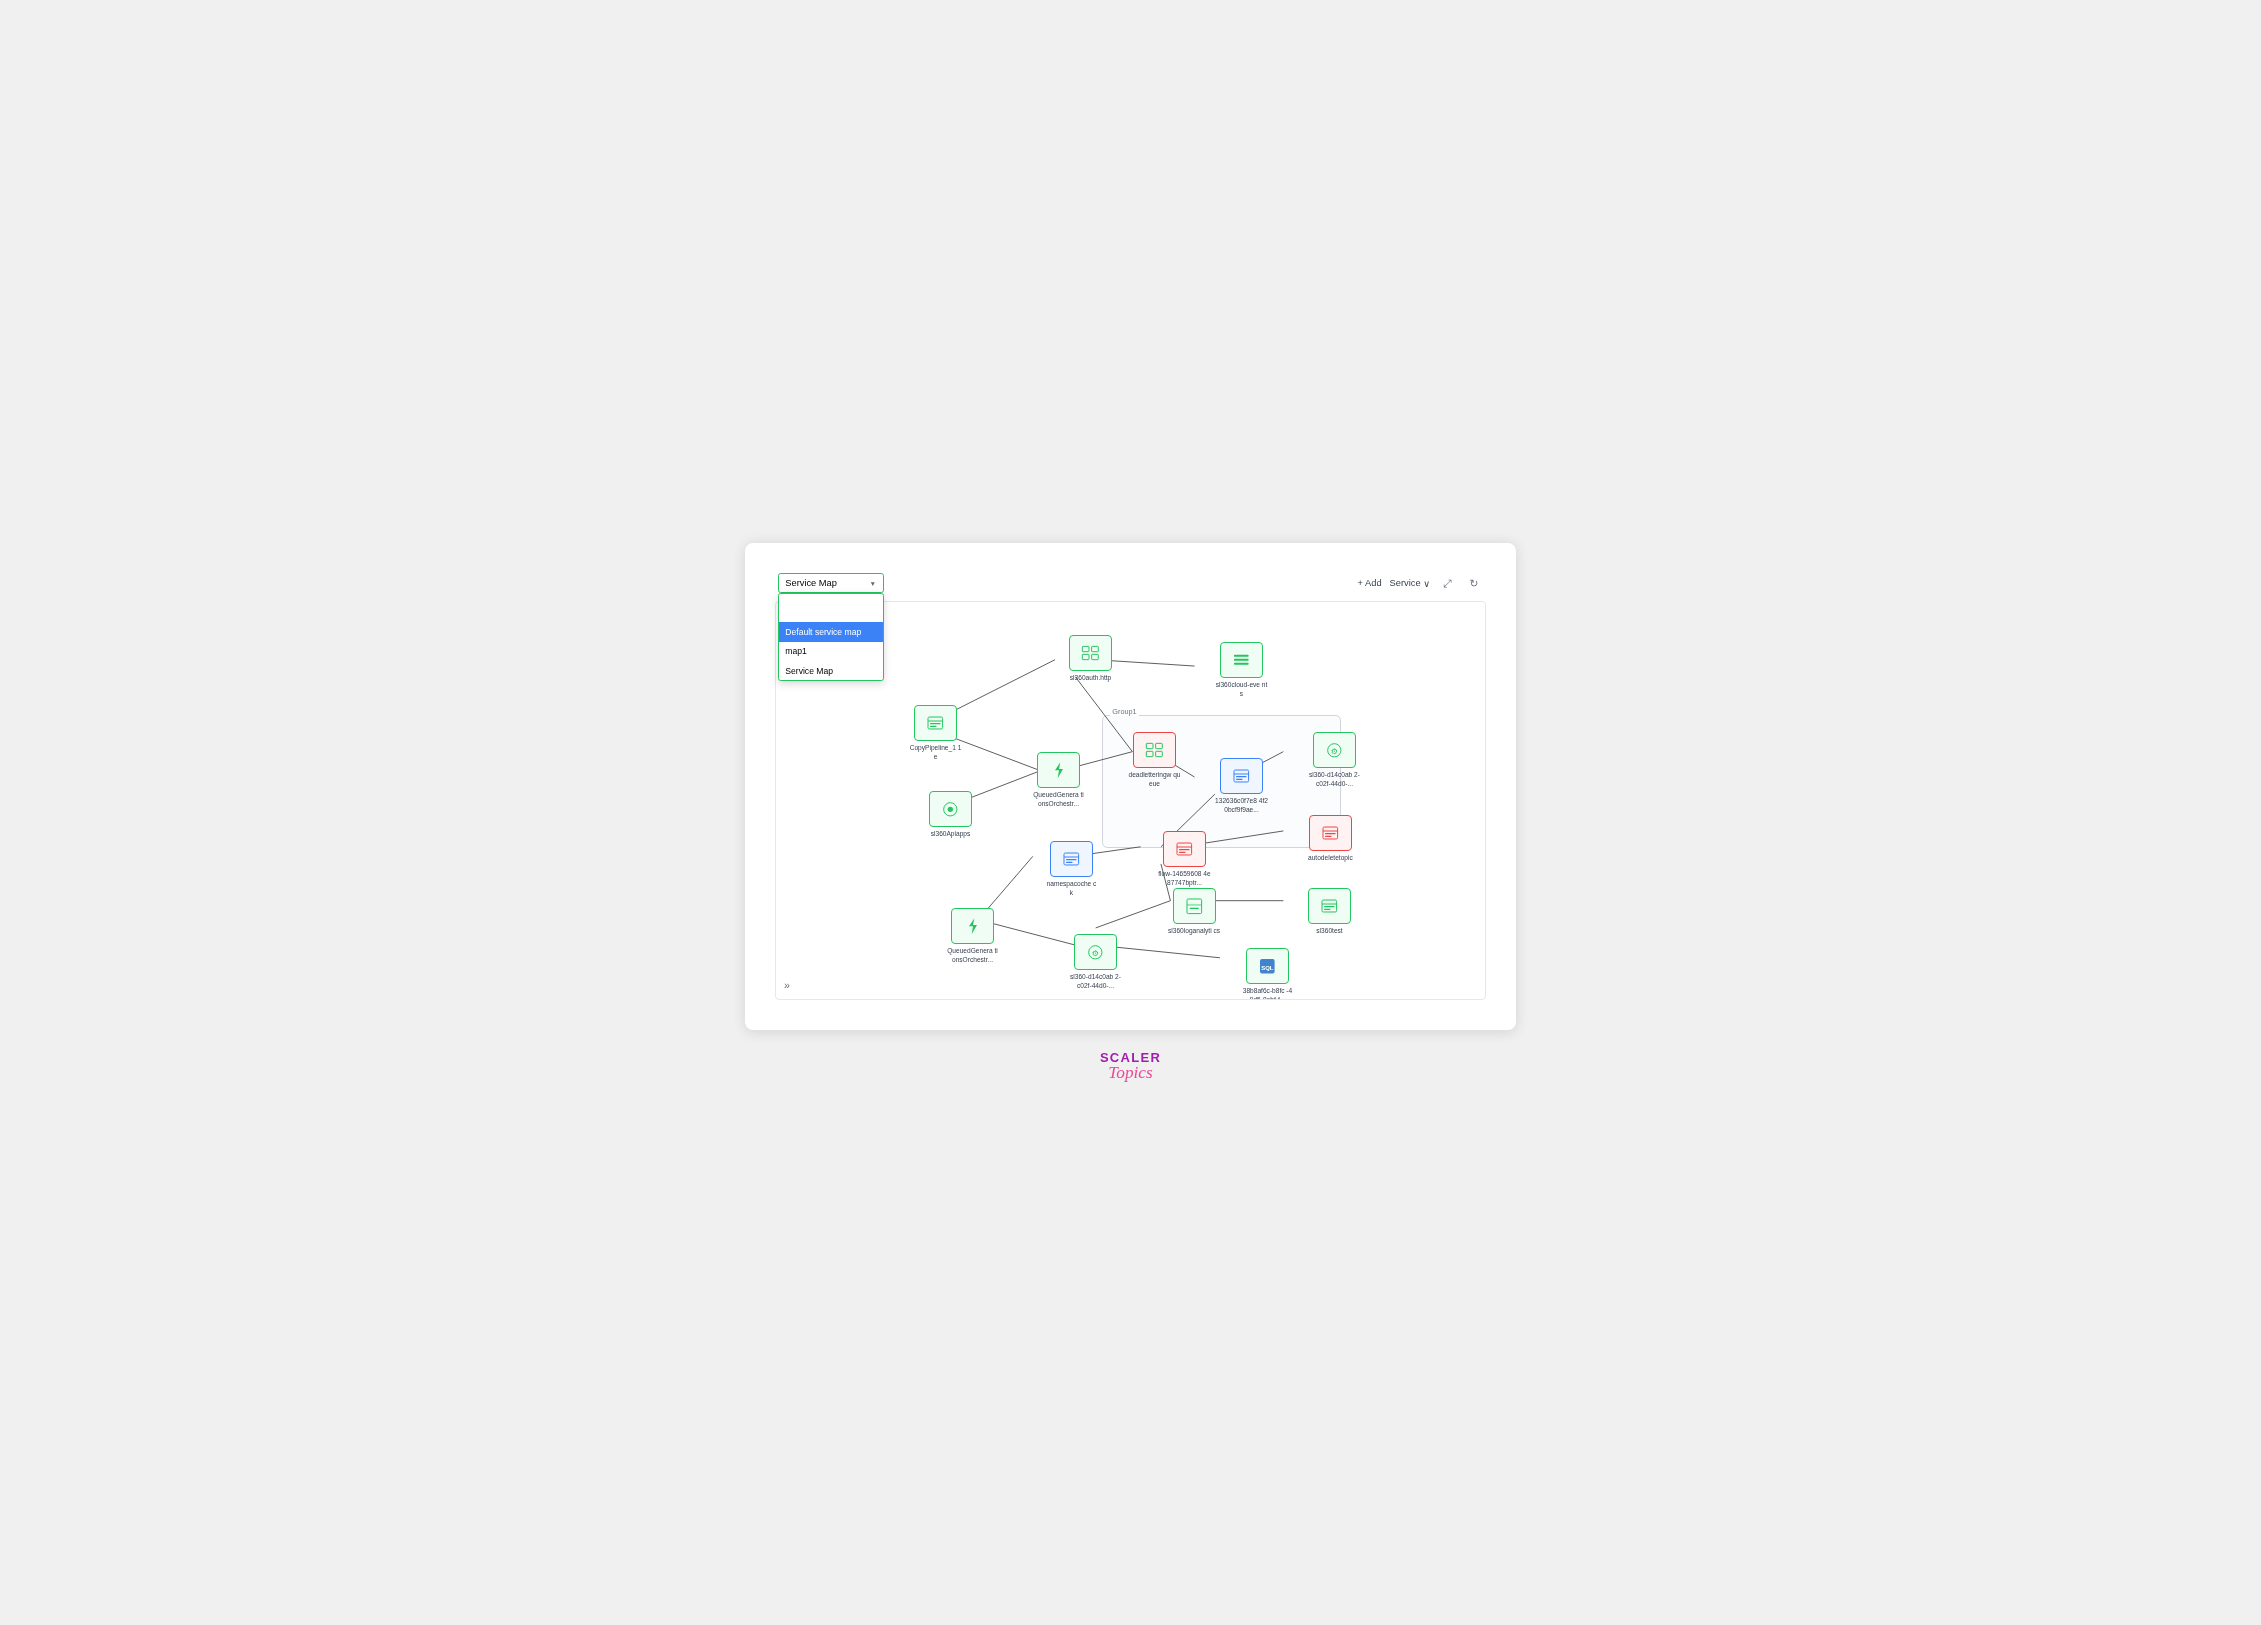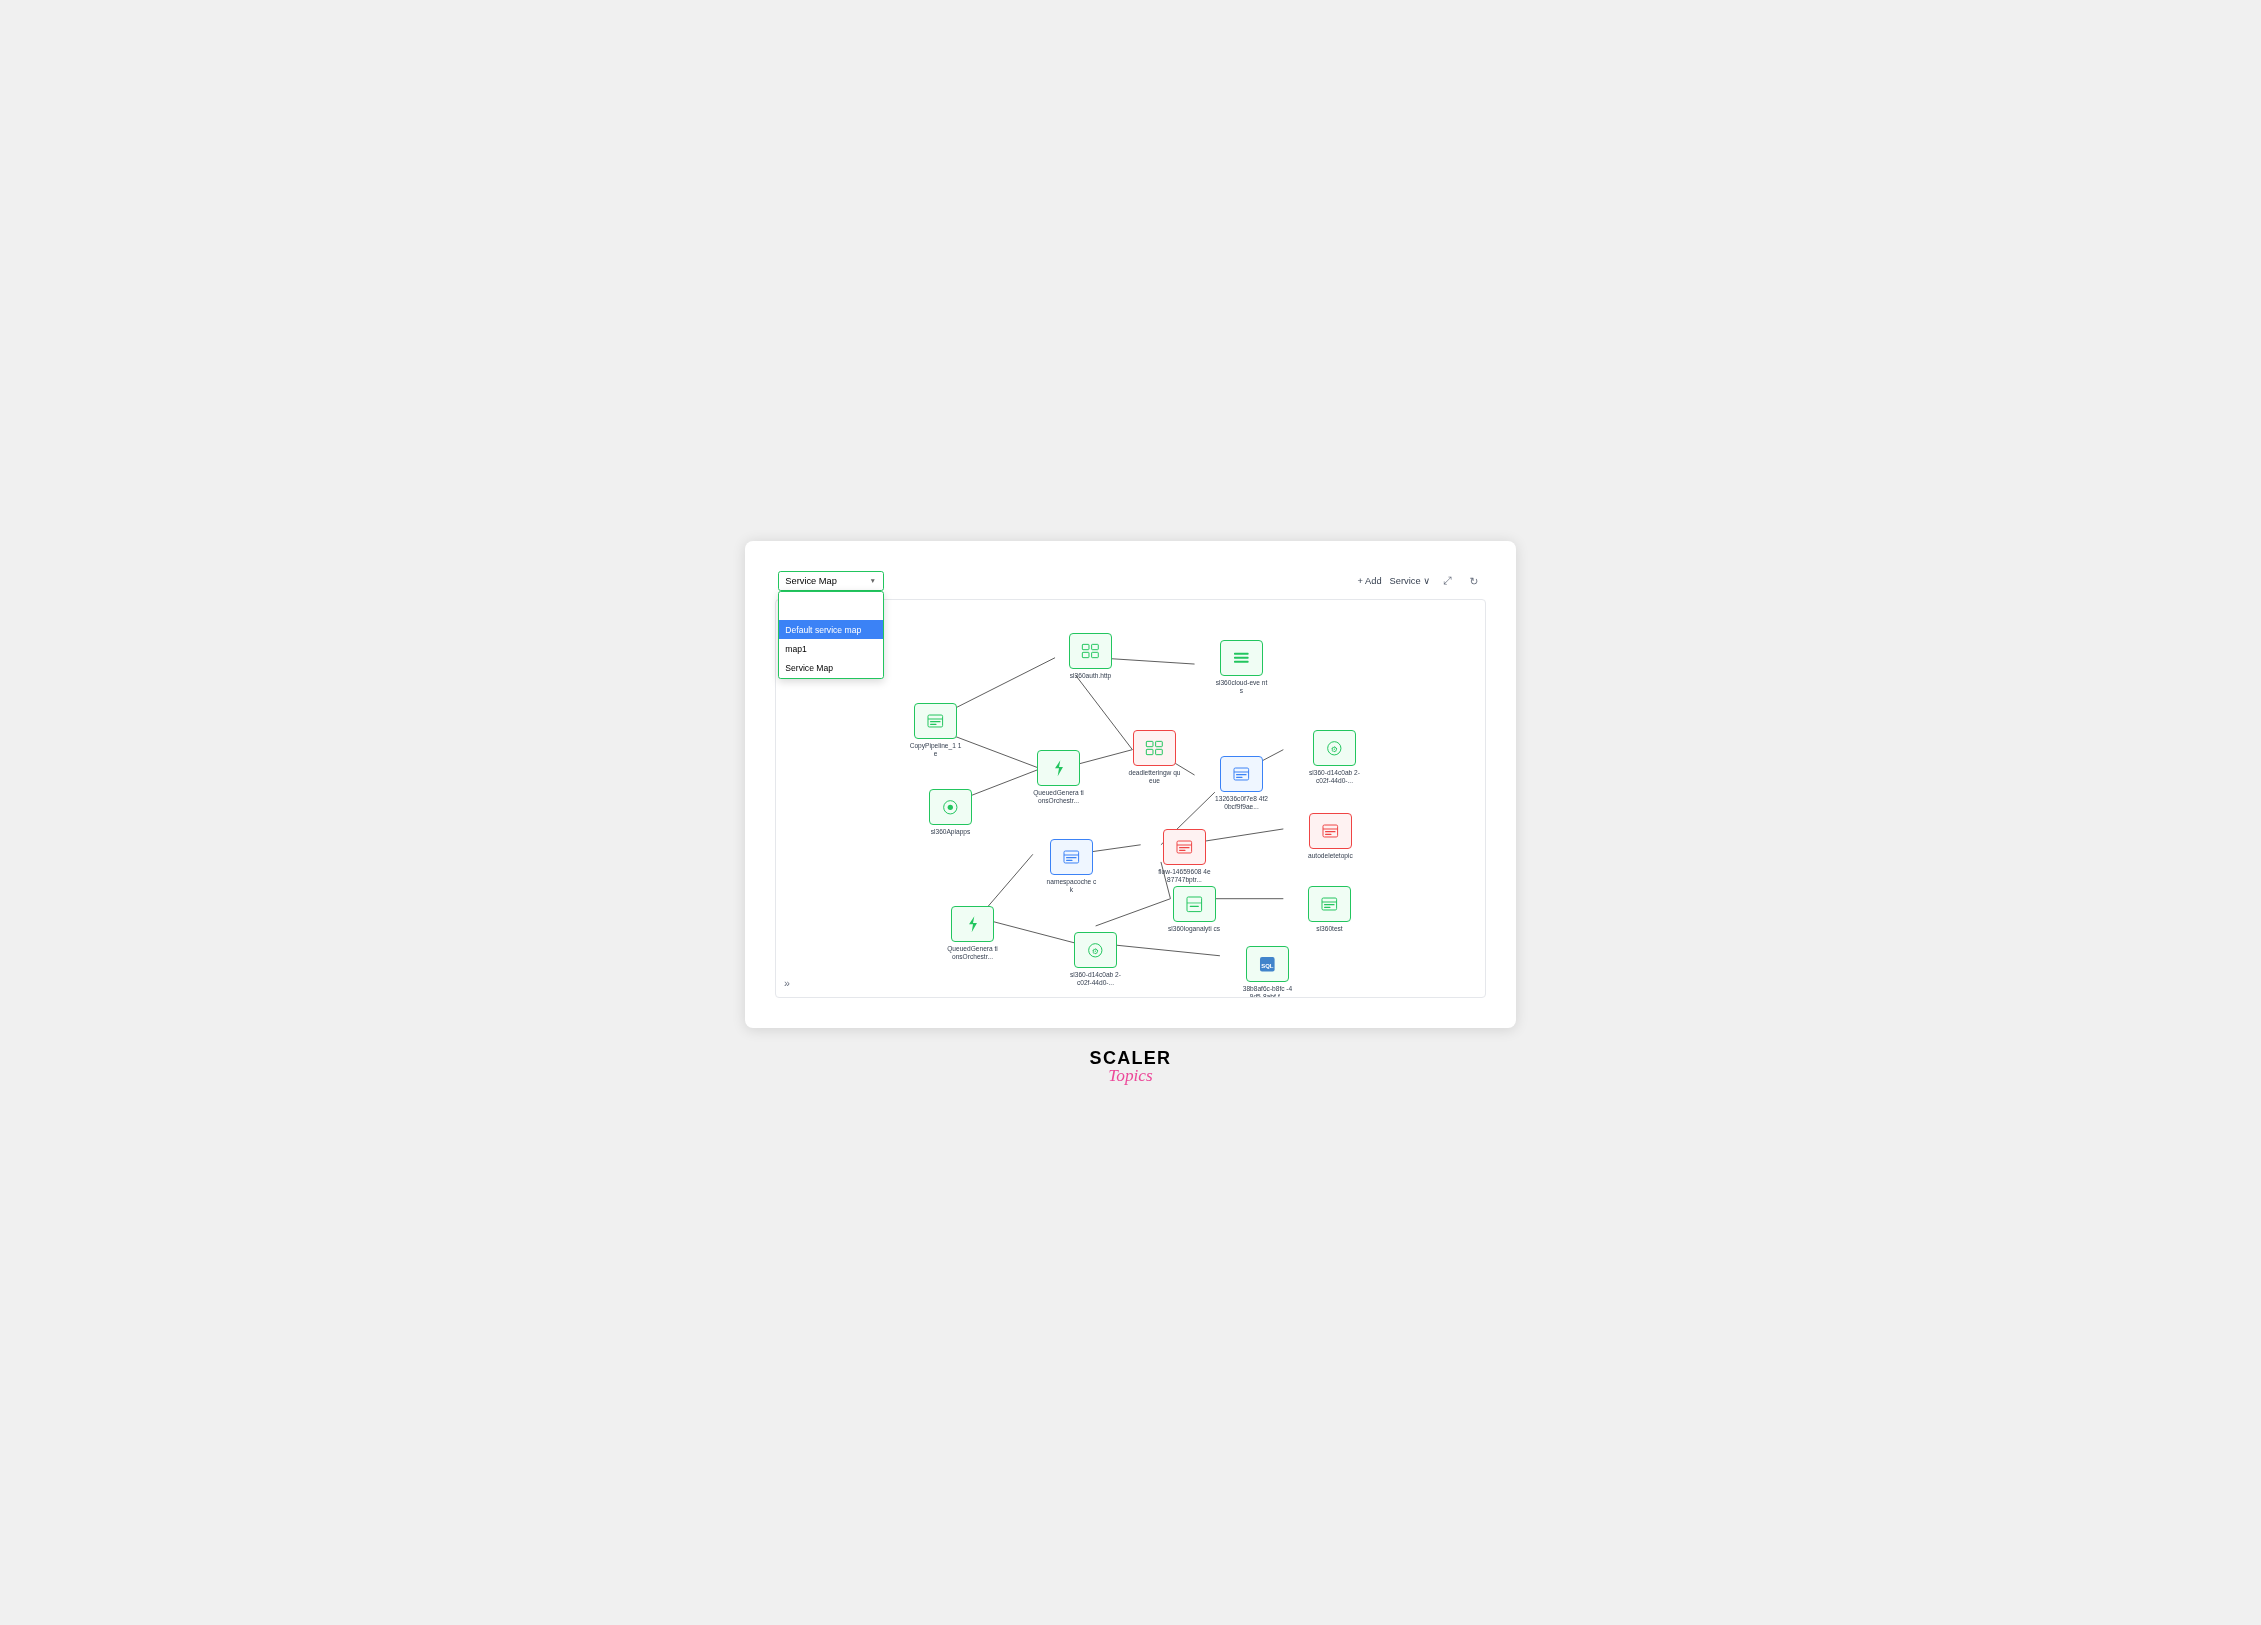--- a/index.html
+++ b/index.html
@@ -202,24 +202,24 @@
     
     .footer-logo {
       margin-top: 21px;
       display: flex;
       flex-direction: column;
       align-items: center;
       line-height: 1;
     }
 
     .logo-scaler {
-      font-size: 18px;
+      font-size: 13px;
       font-weight: 800;
       letter-spacing: 1.3px;
-      color: #000000;
+      color: #a21caf;
     }
 
     .logo-topics {
       font-size: 17.3px;
       font-style: italic;
       color: #ec4899;
       font-family: Liberation Serif, serif;
       font-weight: 400;
     }
   </style>
@@ -284,20 +284,23 @@
 
       <line x1="319" y1="487" x2="405" y2="387" stroke="#555" stroke-width="1.5"></line>
 
       <line x1="319" y1="487" x2="472" y2="527" stroke="#555" stroke-width="1.5"></line>
 
       <line x1="504" y1="527" x2="700" y2="547" stroke="#555" stroke-width="1.5"></line>
 
       <line x1="504" y1="500" x2="622" y2="457" stroke="#555" stroke-width="1.5"></line>
     </svg>
 
+    <div class="group-box" style="left:326px;top:113px;width:239px;height:133px;">
+      <span class="group-label">Group1</span>
+    </div>
 
     <div id="nodes-container">
         <div class="node" style="left: 293px; top: 33px;">
           <div class="node-box green">
             <svg width="18.6" height="16" viewBox="0 0 28 24">
               <rect x="2" y="2" width="10" height="8" rx="1" fill="none" stroke="#22c55e" stroke-width="1.5"></rect>
               <rect x="16" y="2" width="10" height="8" rx="1" fill="none" stroke="#22c55e" stroke-width="1.5"></rect>
               <rect x="2" y="14" width="10" height="8" rx="1" fill="none" stroke="#22c55e" stroke-width="1.5"></rect>
               <rect x="16" y="14" width="10" height="8" rx="1" fill="none" stroke="#22c55e" stroke-width="1.5"></rect>
             </svg>

